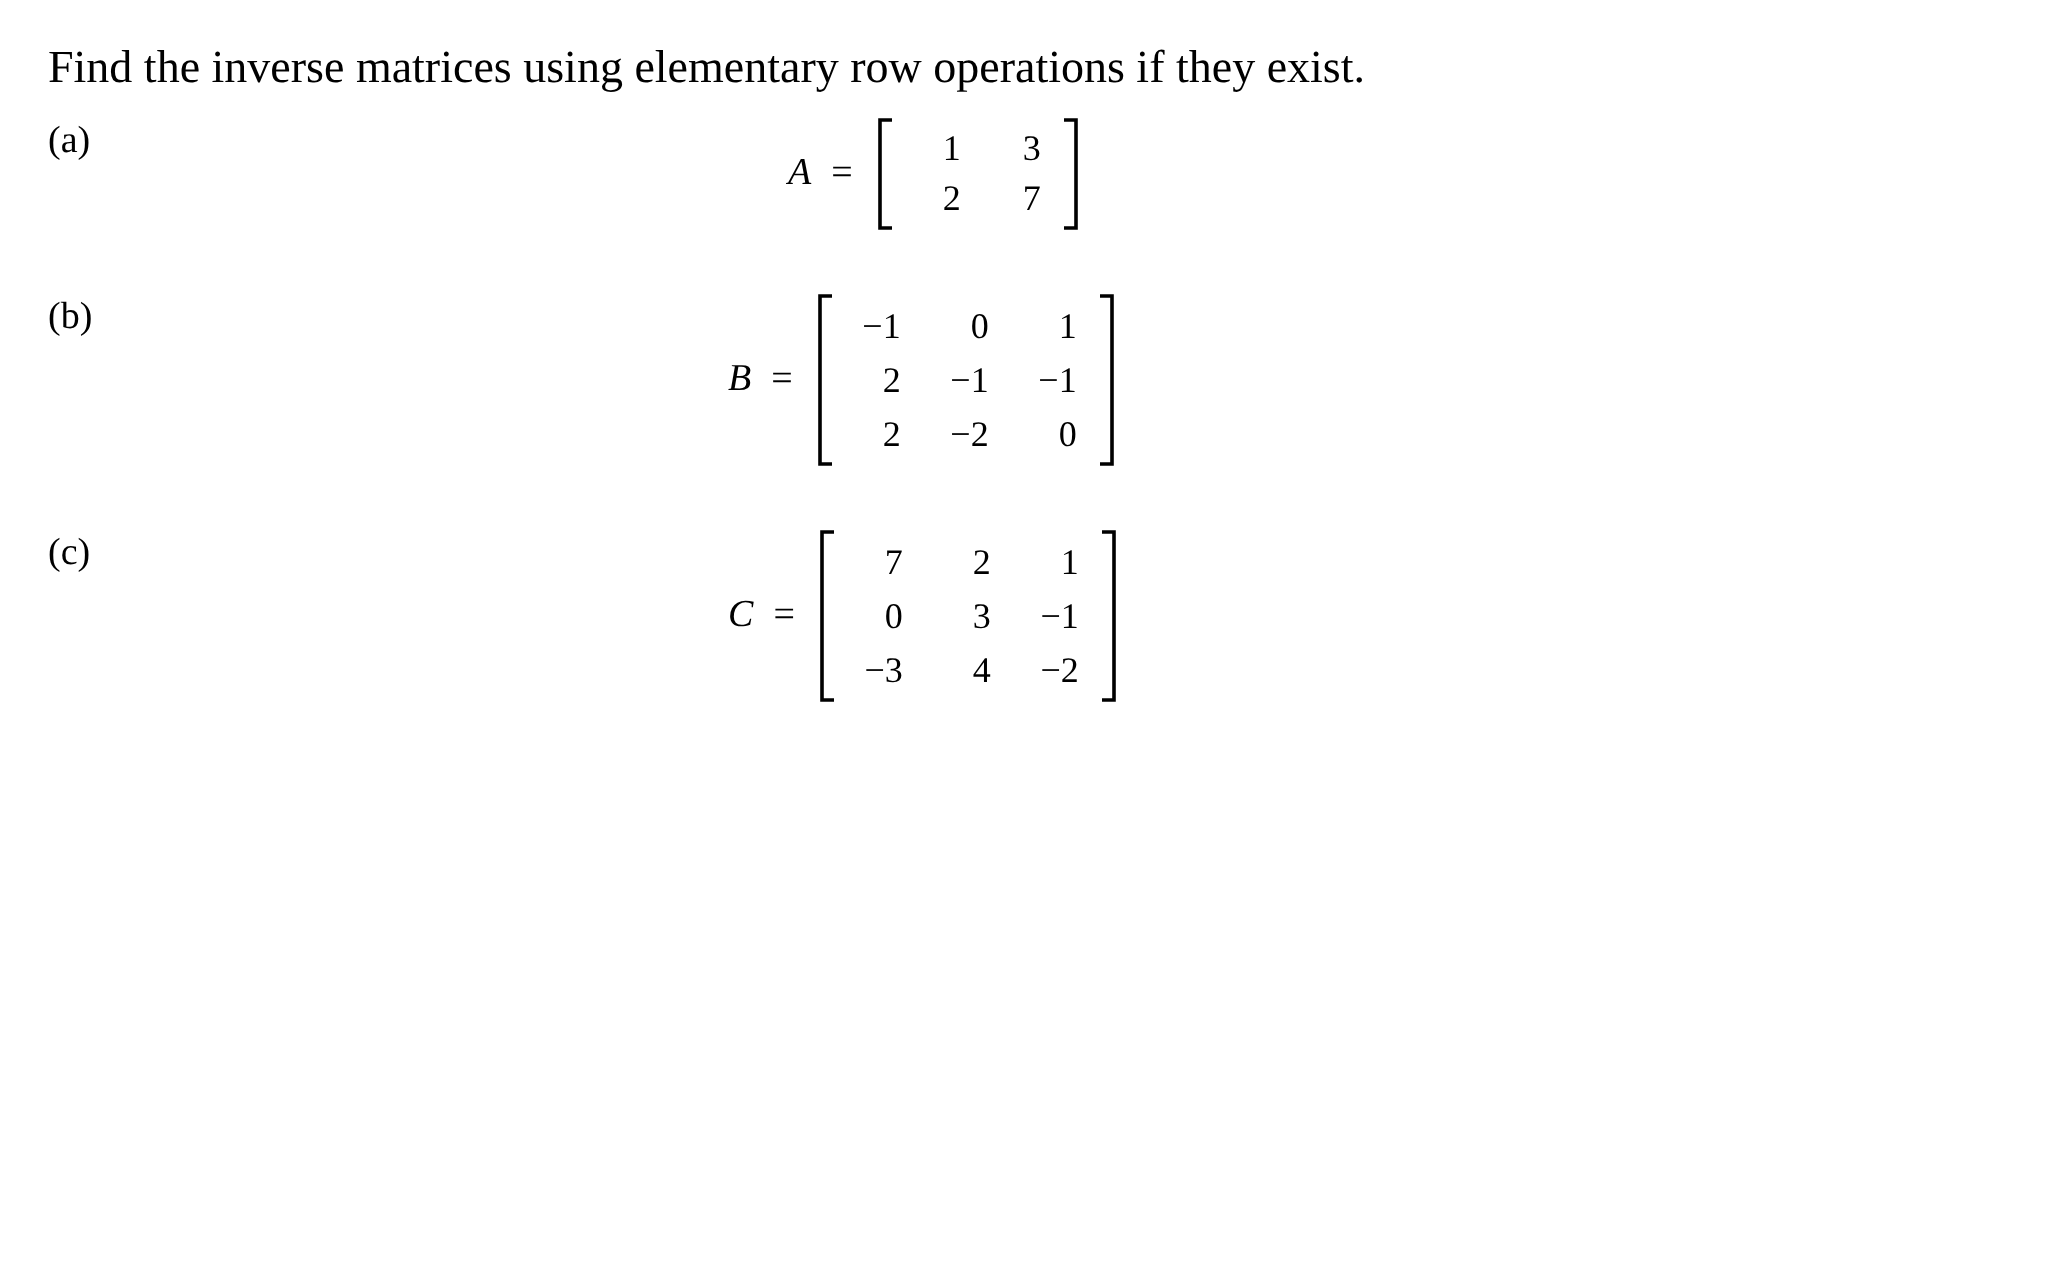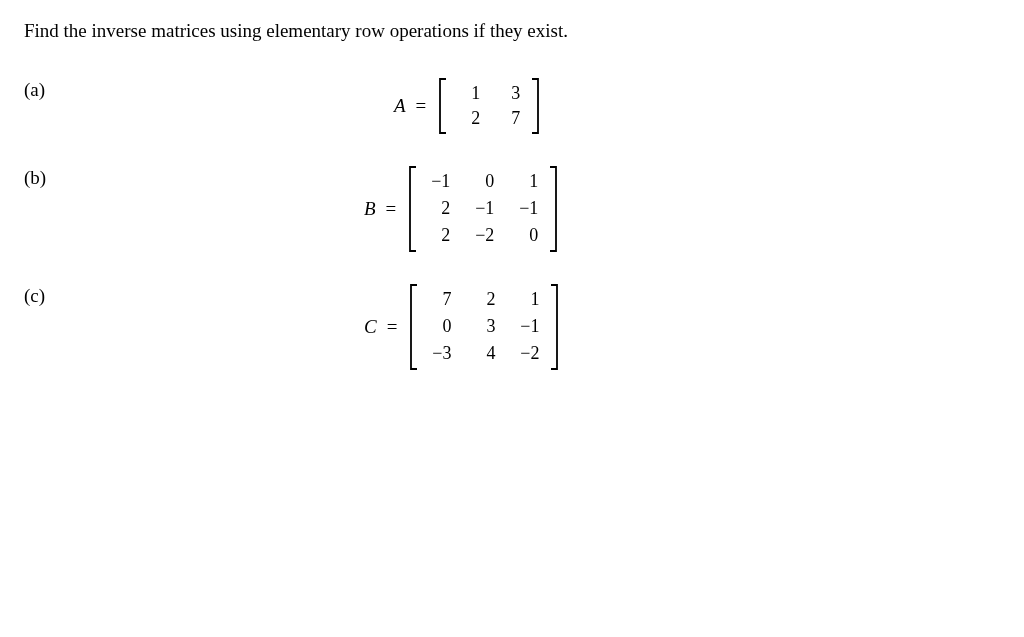--- a/index.html
+++ b/index.html
@@ -13,22 +13,22 @@
       height: 637px;
       background: #ffffff;
       font-family: "Times New Roman", Times, serif;
       font-size: 18px;
       overflow: hidden;
       padding: 18px 24px;
       color: #000000;
     }
 
     .main-question {
-      font-size: 19px;
-      margin-bottom: 32px;
+      font-size: 23px;
+      margin-bottom: 8px;
       line-height: 1.4;
     }
 
     .part {
       display: flex;
       align-items: flex-start;
       margin-bottom: 30px;
     }
 
     .part-label {

